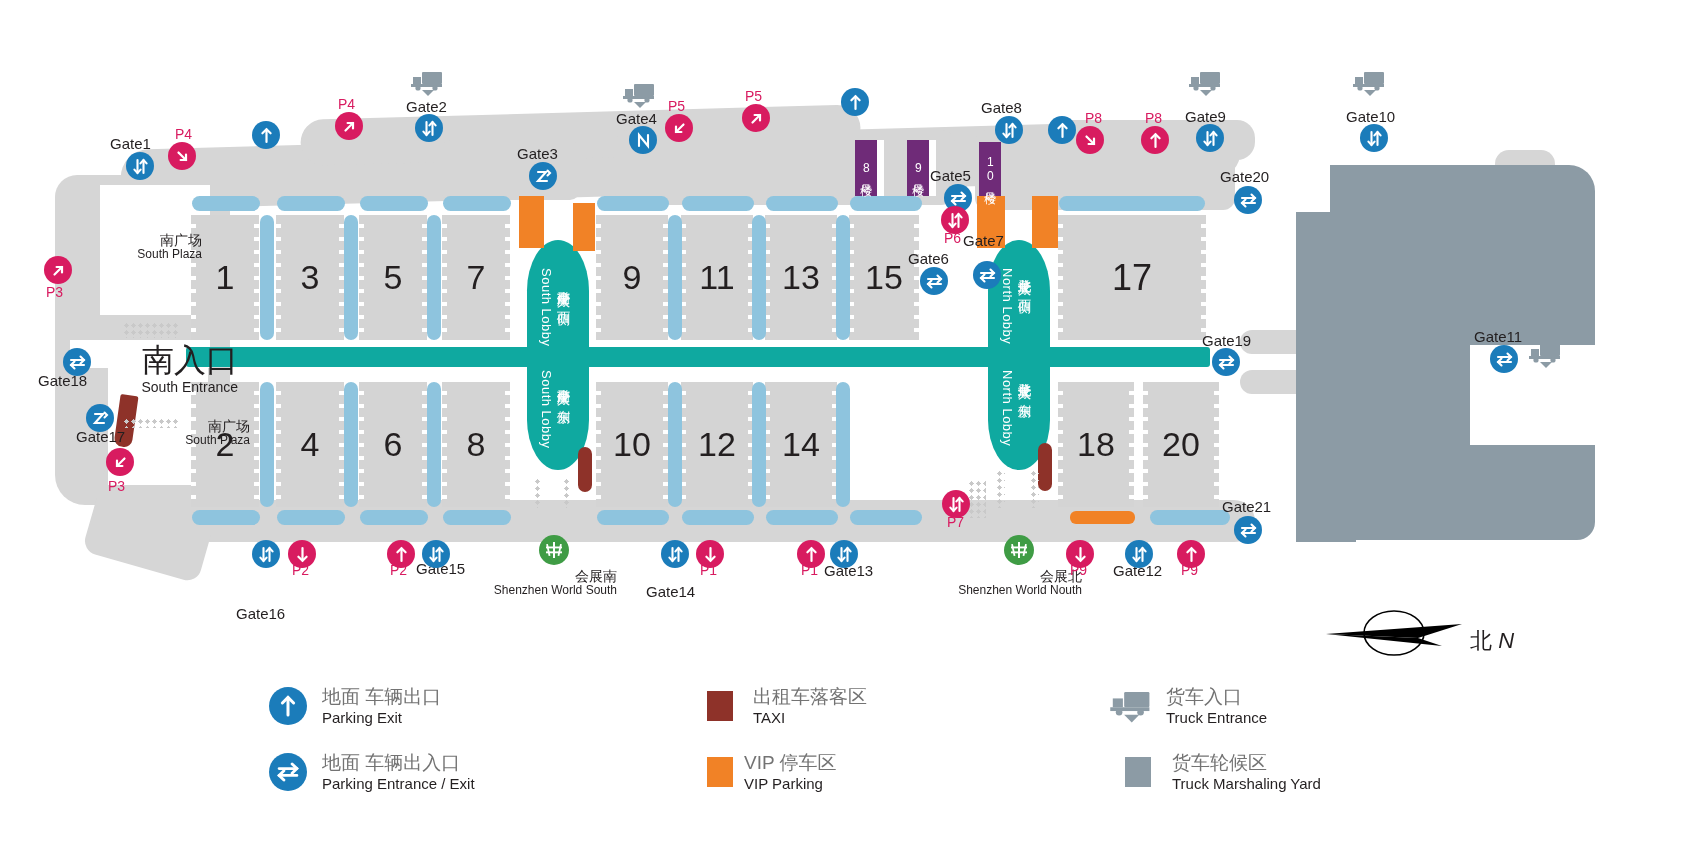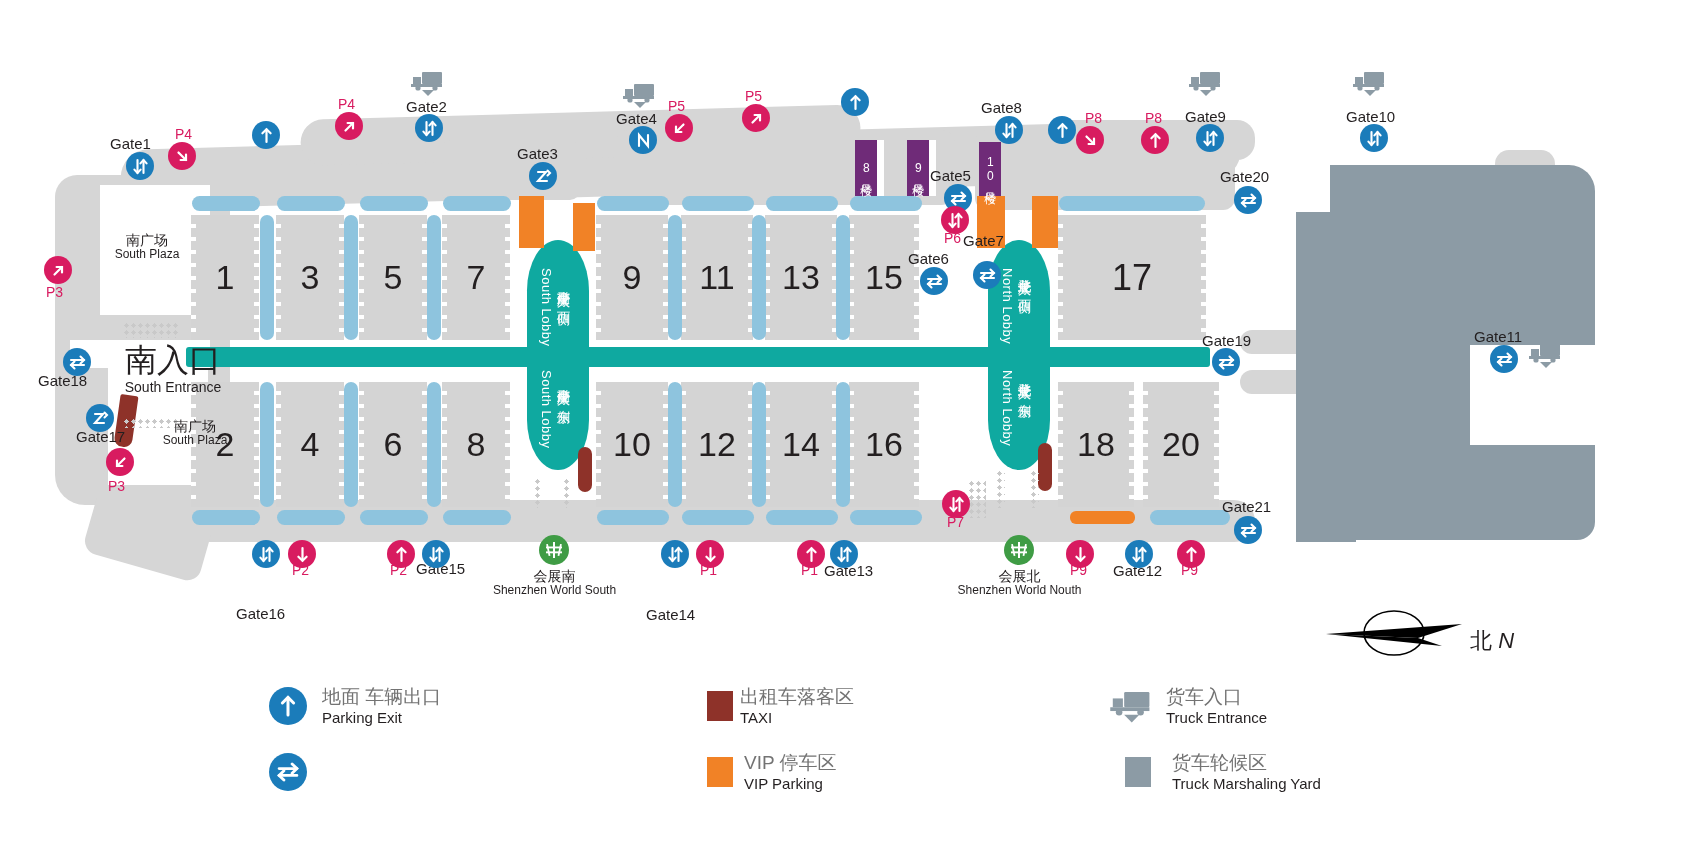--- a/index.html
+++ b/index.html
@@ -77,21 +77,21 @@
   .badge.pink{background:#d81b60;}
   .badge.green{background:#3f9c45;}
   .badge svg{display:block;}
 
   .lbl{
     position:absolute;font-size:15px;color:#231f20;white-space:nowrap;
   }
   .lbl.pink{color:#d81b60;font-size:14px;}
 
   .place{
-    position:absolute;text-align:center;white-space:nowrap;line-height:1.15;
+    position:absolute;text-align:right;white-space:nowrap;line-height:1.15;
   }
   .place .cn{font-size:14px;color:#231f20;display:block;}
   .place .en{font-size:12px;color:#231f20;display:block;}
   .place.big .cn{font-size:32px;}
   .place.big .en{font-size:14px;}
 
   
   .dots{
     position:absolute;
     background-image:radial-gradient(#c9c9c9 42%,transparent 44%);
@@ -180,23 +180,20 @@
     </div>
   <div class="hall" style="left:601px;top:382px;width:62px;height:125px;">
     <span>10</span>
     </div>
   <div class="hall" style="left:686px;top:382px;width:62px;height:125px;">
     <span>12</span>
     </div>
   <div class="hall" style="left:770px;top:382px;width:62px;height:125px;">
     <span>14</span>
     </div>
-  <div class="hall" style="left:854px;top:382px;width:60px;height:125px;">
-    <span>16</span>
-    </div>
   <div class="hall" style="left:1063px;top:382px;width:66px;height:125px;">
     <span>18</span>
     </div>
   <div class="hall" style="left:1148px;top:382px;width:66px;height:125px;">
     <span>20</span>
     </div>
 
   <div class="bluebar" style="left:192px;top:196px;width:68px;height:15px;"></div>
   <div class="bluebar" style="left:277px;top:196px;width:68px;height:15px;"></div>
   <div class="bluebar" style="left:360px;top:196px;width:68px;height:15px;"></div>
@@ -497,21 +494,21 @@
   <div class="lbl" style="left:824px;top:562px;">Gate13</div>
   <div class="badge blue" style="left:830px;top:540px;width:28px;height:28px;">
     <svg width="19" height="19" viewBox="0 0 19 19">
         <g stroke="#fff" stroke-width="2.1" fill="none" stroke-linecap="round">
       <path d="M6.5 3v13M12.5 3v13"></path>
           <path d="M3.4 12.6 6.5 16l3.1-3.4M9.4 6.4 12.5 3l3.1 3.4"></path>
         </g>
       </svg>
   </div>
 
-  <div class="lbl" style="left:646px;top:562px;margin-top:44px;">Gate14</div>
+  <div class="lbl" style="left:646px;top:539px;margin-top:44px;">Gate14</div>
   <div class="badge blue" style="left:661px;top:540px;width:28px;height:28px;">
     <svg width="19" height="19" viewBox="0 0 19 19">
         <g stroke="#fff" stroke-width="2.1" fill="none" stroke-linecap="round">
       <path d="M6.5 3v13M12.5 3v13"></path>
           <path d="M3.4 12.6 6.5 16l3.1-3.4M9.4 6.4 12.5 3l3.1 3.4"></path>
         </g>
       </svg>
   </div>
 
   <div class="lbl" style="left:416px;top:560px;">Gate15</div>
@@ -804,27 +801,31 @@
       <div class="leg-ico">
         <div class="badge blue" style="position:relative;width:38px;height:38px;">
           <svg width="26" height="26" viewBox="0 0 19 19">
               <g stroke="#fff" stroke-width="2.1" fill="none" stroke-linecap="round">
             <path d="M3 7h13M3 12h13"></path>
                 <path d="M12.5 3.6 16 7l-3.5 3.4M6.5 8.6 3 12l3.5 3.4"></path>
               </g>
             </svg>
         </div>
       </div>
+      <div class="leg-txt">
+        <span class="cn">地面 车辆出入口</span>
+        <span class="en">Parking Entrance / Exit</span>
+      </div>
     </div>
 
     <div class="leg-item" style="left:700px;top:18px;">
       <div class="leg-ico">
         <div class="leg-sq" style="background:#8e3229;"></div>
       </div>
-      <div class="leg-txt" style="margin-left:0;">
+      <div class="leg-txt" style="margin-left:13px;">
         <span class="cn">出租车落客区</span>
         <span class="en">TAXI</span>
       </div>
     </div>
 
     <div class="leg-item" style="left:700px;top:84px;">
       <div class="leg-ico">
         <div class="leg-sq" style="background:#f18226;"></div>
       </div>
       <div class="leg-txt" style="margin-left:4px;">

